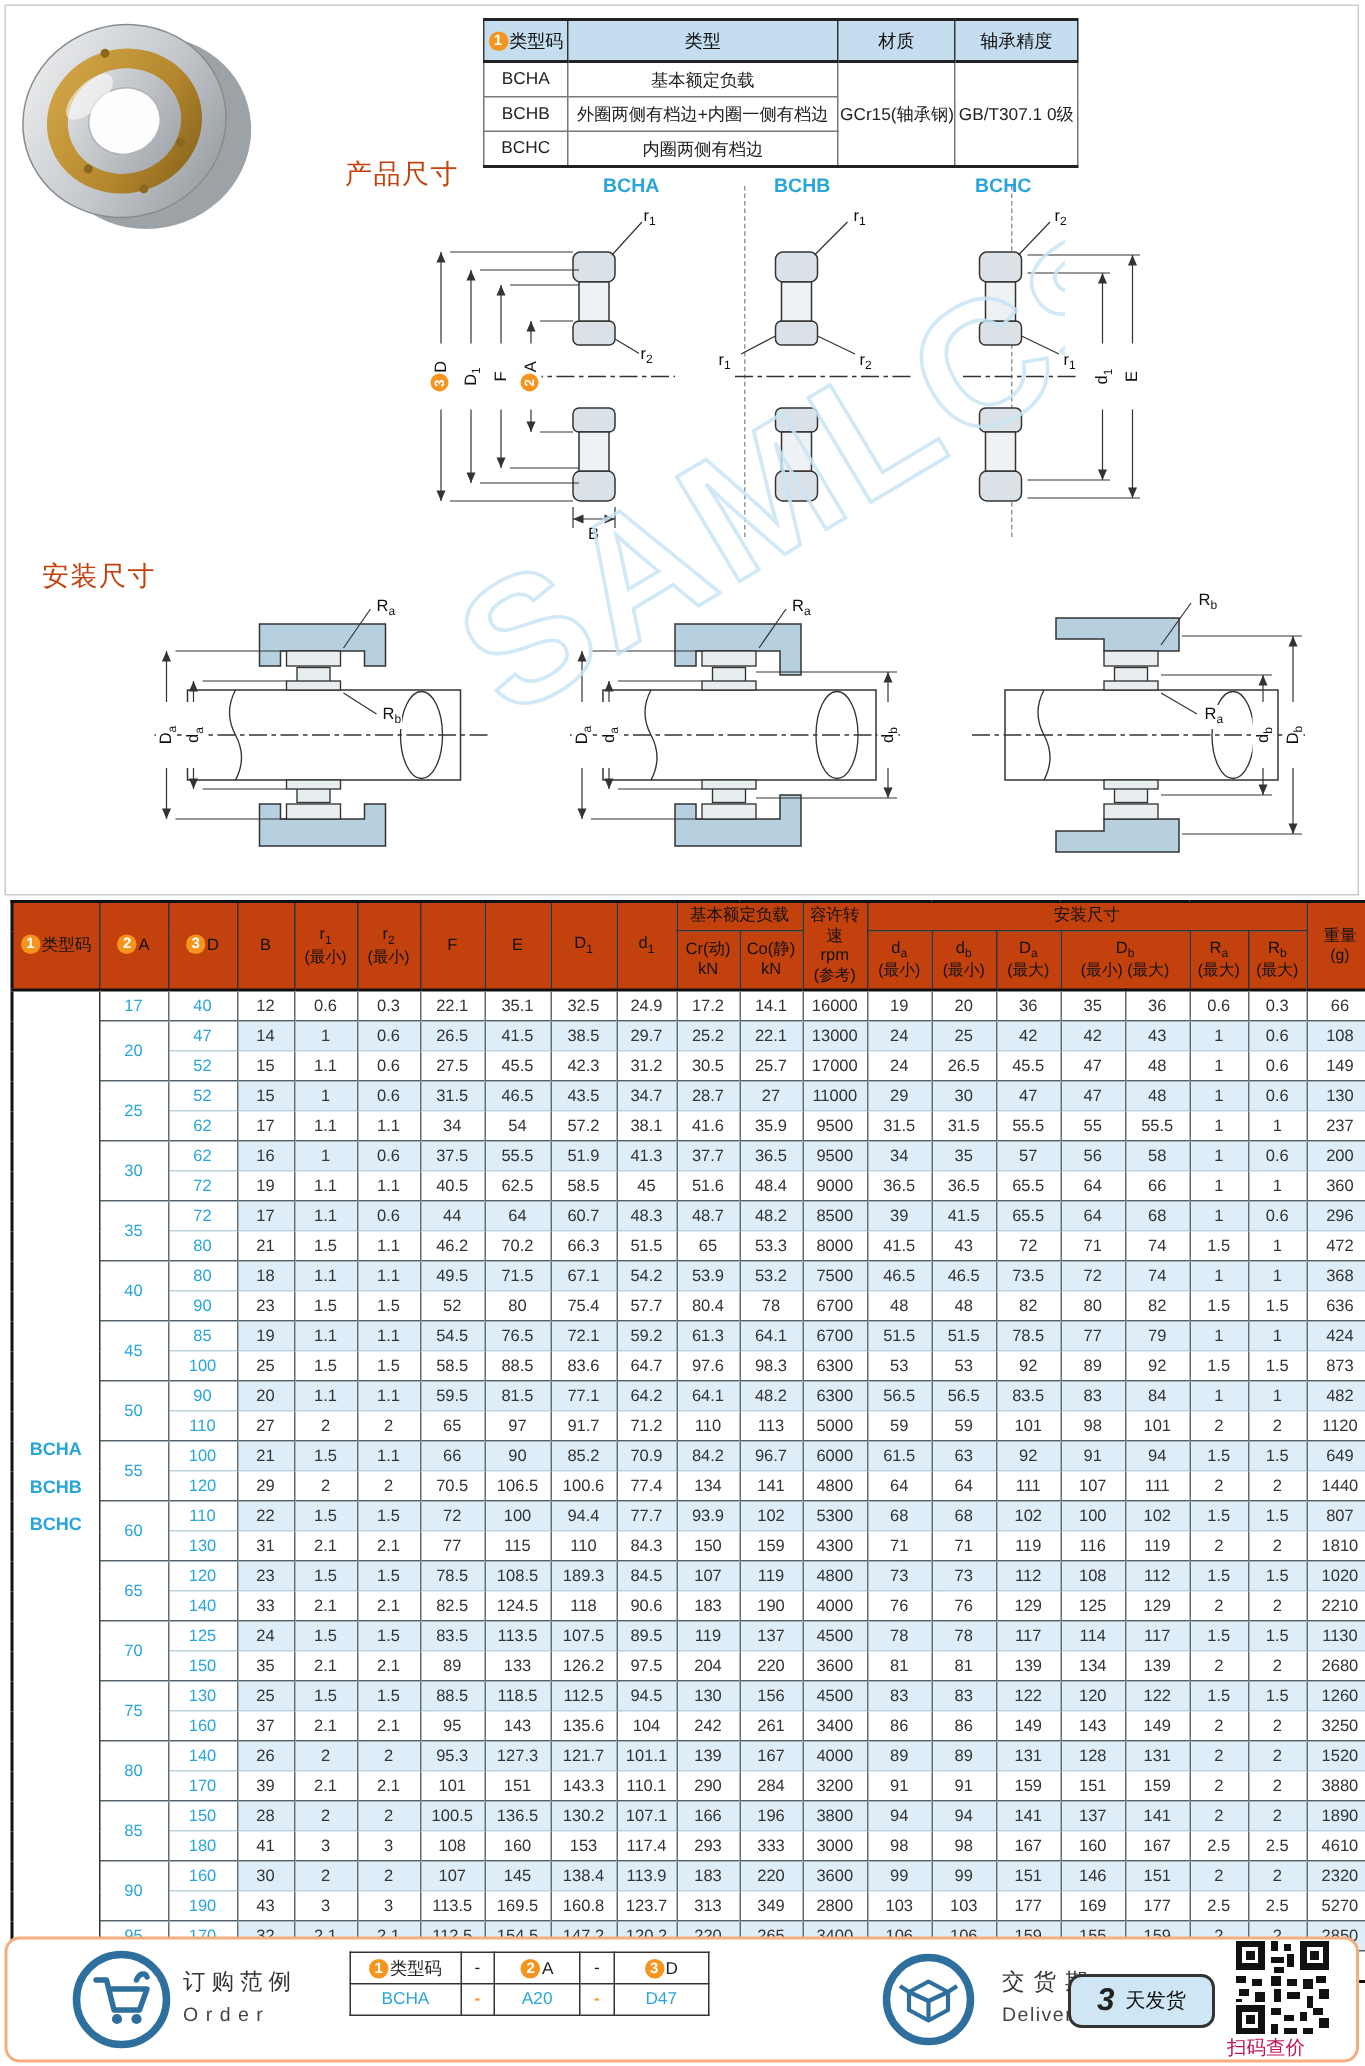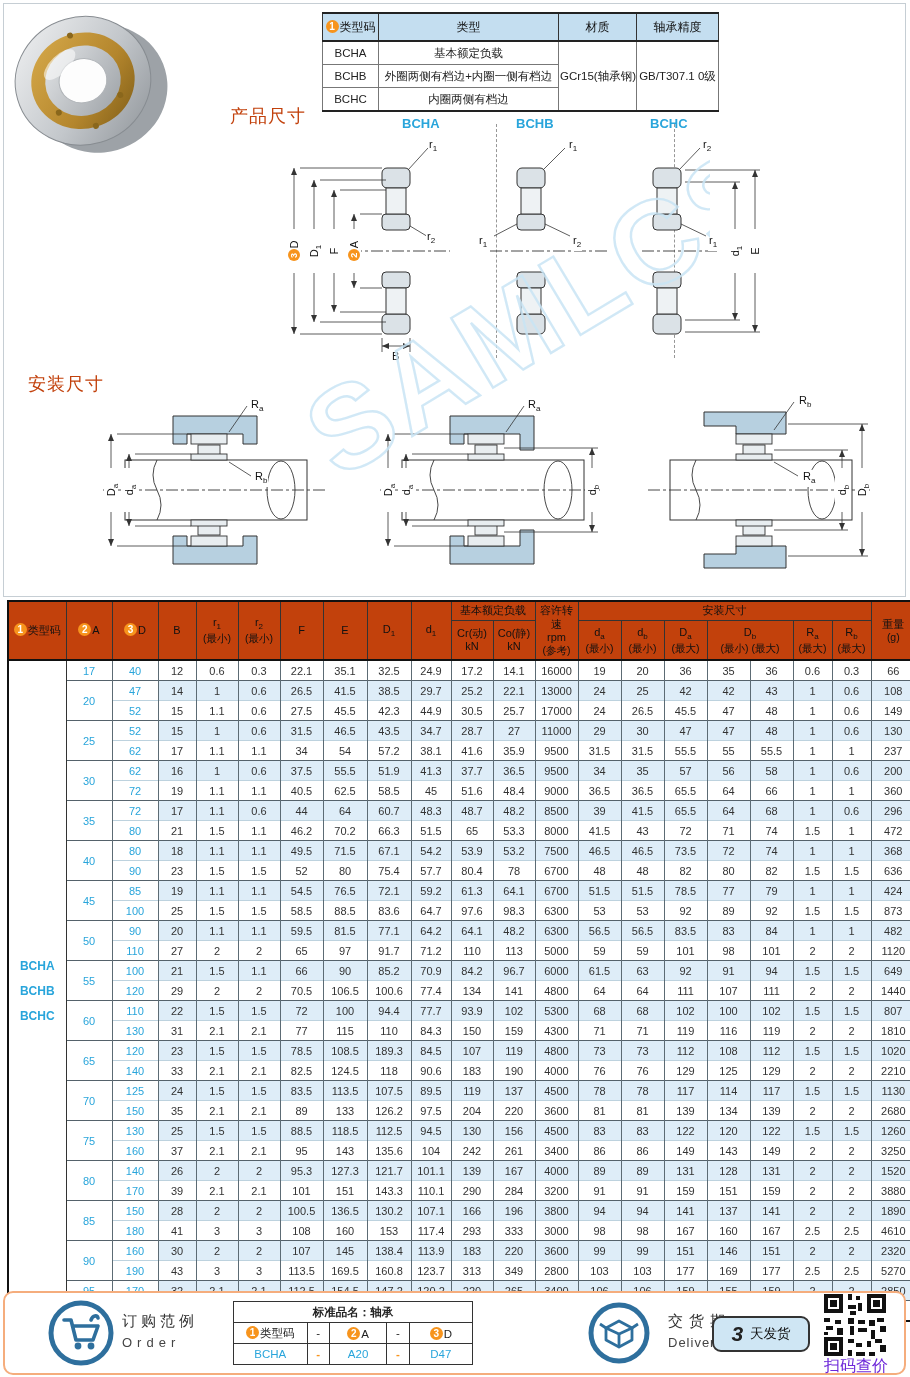--- a/index.html
+++ b/index.html
@@ -57,21 +57,21 @@
   .order-table th{font-weight:bold;}
   .order-table .ex .dash{color:#f7941d;font-weight:bold;}
   .delivery-text{position:absolute;left:668px;top:1312px;font-size:15px;color:#333;}
   .delivery-text .cn{letter-spacing:6px;}
   .delivery-text .en{font-size:13px;letter-spacing:1px;margin-top:4px;color:#444;}
   .ship-box{position:absolute;left:712px;top:1316px;width:94px;height:32px;background:#cfe6f4;border:2px solid #333;
             border-radius:9px;display:flex;align-items:center;justify-content:center;gap:7px;}
   .ship-box .big3{font-size:21px;font-style:italic;font-weight:bold;color:#222;}
   .ship-box .lbl{font-size:13.5px;color:#111;}
   .qr{position:absolute;left:824px;top:1294px;width:62px;height:62px;}
-  .qr-label{position:absolute;left:818px;top:1356px;width:76px;text-align:center;font-size:16px;color:#6d28d9;}
+  .qr-label{position:absolute;left:818px;top:1356px;width:76px;text-align:left;font-size:13px;color:#be185d;}
   .icon-circ{position:absolute;}
   .photo{position:absolute;left:6px;top:8px;width:162px;height:152px;}
   line,path.ln,polyline{stroke:#333;fill:none;}
 </style>
 </head>
 <body>
 
 <div class="page">
 
   <div class="top-panel"></div>
@@ -527,21 +527,21 @@
           <td class="st">108</td>
         </tr>
         <tr>
           <td class="blue">52</td>
           <td class="st">15</td>
           <td class="st">1.1</td>
           <td class="st">0.6</td>
           <td class="st">27.5</td>
           <td class="st">45.5</td>
           <td class="st">42.3</td>
-          <td class="st">44.9</td>
+          <td class="st">31.2</td>
           <td class="st">30.5</td>
           <td class="st">25.7</td>
           <td class="st">17000</td>
           <td class="st">24</td>
           <td class="st">26.5</td>
           <td class="st">45.5</td>
           <td class="st">47</td>
           <td class="st">48</td>
           <td class="st">1</td>
           <td class="st">0.6</td>
@@ -1214,23 +1214,20 @@
 
   <table class="order-table">
     <colgroup>
         <col style="width:72px">
         <col style="width:22px">
         <col style="width:56px">
         <col style="width:22px">
         <col style="width:62px">
       </colgroup>
     <tbody>
-        <tr>
-          <th colspan="5">标准品名：轴承</th>
-        </tr>
     <tr class="mid">
       <td><span class="badge">1</span><span>类型码</span></td>
       <td class="dash">-</td>
       <td><span class="badge">2</span><span>A</span></td>
       <td class="dash">-</td>
       <td><span class="badge">3</span><span>D</span></td>
     </tr>
     <tr class="ex">
       <td class="blue">BCHA</td>
       <td class="dash">-</td>

